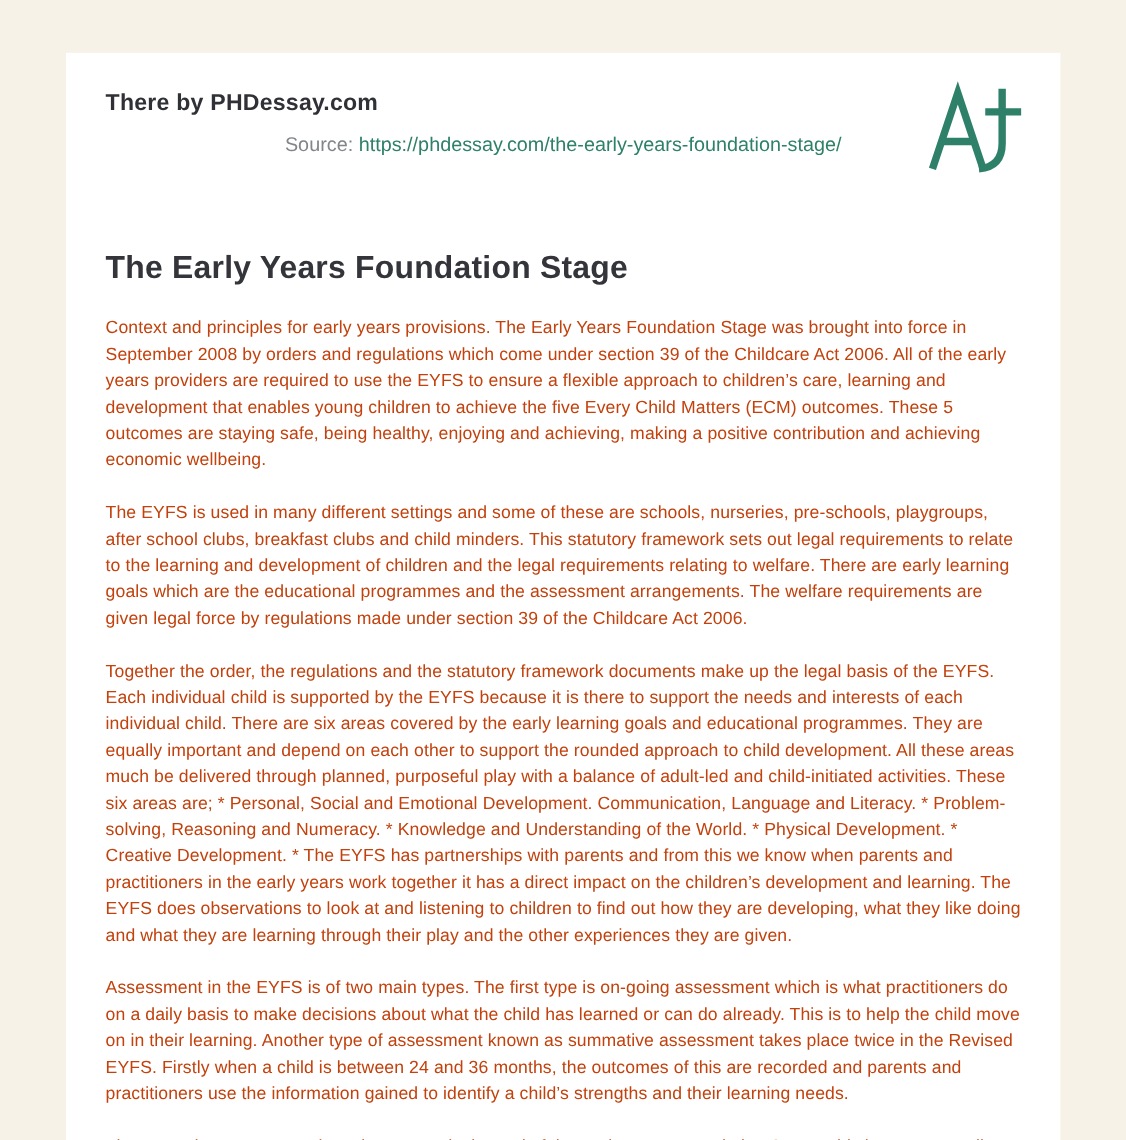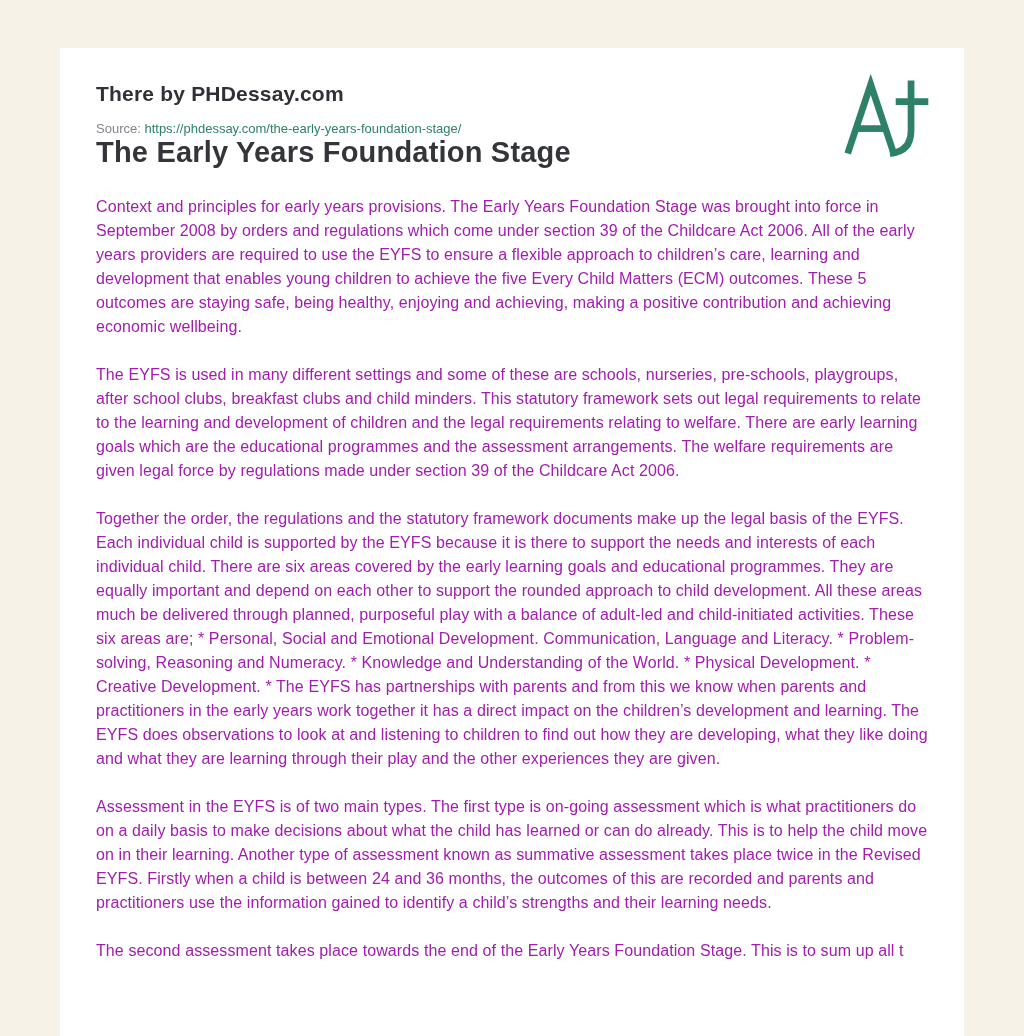--- a/index.html
+++ b/index.html
@@ -23,47 +23,49 @@
     min-height: 988px;
   }
   .byline {
     font-size: 21px;
     font-weight: 700;
     color: #2f3136;
     letter-spacing: 0.2px;
   }
   .source-line {
     margin-top: 15px;
-    font-size: 13px;
+    font-size: 18px;
     color: #82858a;
+    text-align: center;
   }
   .source-line a {
     color: #2e8069;
     text-decoration: none;
   }
   .logo {
     position: absolute;
     top: 22px;
     right: 28px;
     width: 96px;
     height: 98px;
   }
   .essay-title {
+    margin-top: 86px;
     font-size: 29px;
     font-weight: 700;
     color: #33353a;
     letter-spacing: 0.2px;
   }
   .essay-body {
     margin-top: 26px;
   }
   .essay-body p {
     font-size: 16px;
     line-height: 24px;
-    color: #a21caf;
+    color: #c2410c;
     margin-bottom: 24px;
     letter-spacing: 0.1px;
   }
 </style>
 </head>
 <body>
 
 <div class="page">
   <div class="card">
 

